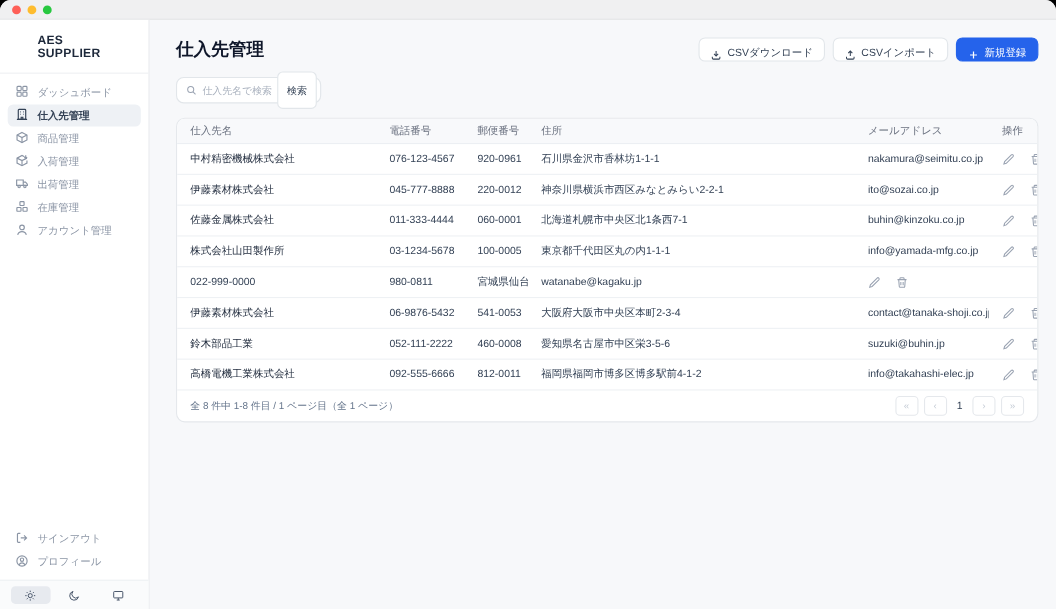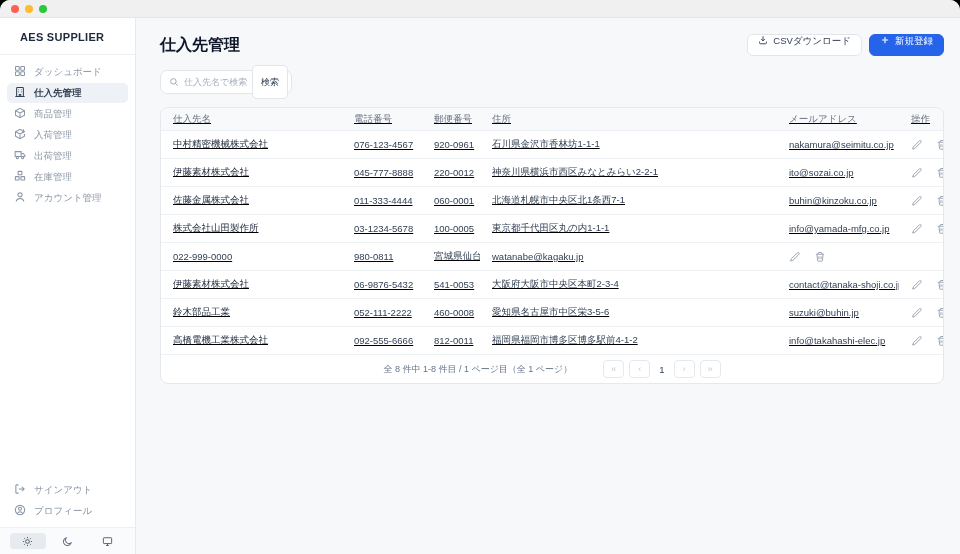--- a/index.html
+++ b/index.html
@@ -9,61 +9,61 @@
 
   
   .titlebar { height:18px; background:#f0f0f1; border-bottom:1px solid #e4e5e7; display:flex; align-items:center; padding-left:11px; gap:6px; flex:none; }
   .tl { width:8px; height:8px; border-radius:50%; }
   .tl.red{ background:#fe5f57; } .tl.yellow{ background:#febc2e; } .tl.green{ background:#28c840; }
 
   .app { flex:1; display:flex; min-height:0; }
 
   
   .sidebar { width:136px; background:#fff; border-right:1px solid #e8eaee; display:flex; flex-direction:column; flex:none; }
-  .brand { padding:13px 20px 11px; font-size:11px; font-weight:700; color:#1e293b; letter-spacing:.3px; border-bottom:1px solid #eef0f3; }
+  .brand { padding:13px 34px 11px; font-size:11px; font-weight:700; color:#1e293b; letter-spacing:.3px; border-bottom:1px solid #eef0f3; }
   .nav { padding:7px 7px 0; display:flex; flex-direction:column; gap:1px; }
   .nav-item { display:flex; align-items:center; gap:8px; height:20px; padding:0 7px; border-radius:5px; color:#8b95a5; font-size:9.5px; cursor:pointer; white-space:nowrap; }
   .nav-item.active { background:#eef1f5; color:#334155; font-weight:600; }
   .nav-item svg { width:12px; height:12px; flex:none; }
   .side-bottom { margin-top:auto; }
   .side-foot { padding:0 7px 6px; display:flex; flex-direction:column; gap:1px; }
   .theme-bar { border-top:1px solid #eef0f3; background:#fafbfc; padding:5px 10px; display:flex; gap:4px; }
   .theme-opt { flex:1; height:16px; display:flex; align-items:center; justify-content:center; border-radius:4px; color:#475569; cursor:pointer; }
   .theme-opt.selected { background:#e7eaef; }
   .theme-opt svg { width:11px; height:11px; }
 
   
   .main { flex:1; padding:16px 16px 0 24px; min-width:0; }
   .header-row { display:flex; align-items:center; justify-content:space-between; }
   .page-title { font-size:16px; font-weight:700; color:#0f172a; }
   .actions { display:flex; gap:7px; }
-  .btn { display:inline-flex; align-items:flex-start; gap:5px; height:22px; padding:0 10px; border-radius:6px; font-size:9.5px; font-weight:500; background:#fff; border:1px solid #e2e6ea; color:#334155; cursor:pointer; font-family:inherit; }
+  .btn { display:inline-flex; align-items:flex-end; gap:5px; height:22px; padding:0 10px; border-radius:6px; font-size:9.5px; font-weight:500; background:#fff; border:1px solid #e2e6ea; color:#334155; cursor:pointer; font-family:inherit; }
   .btn svg { width:10px; height:10px; }
   .btn.primary { background:#2563eb; border-color:#2563eb; color:#fff; }
 
   .search-row { margin-top:14px; }
   .search-box { display:inline-flex; align-items:center; width:132px; height:24px; background:#fff; border:1px solid #e2e6ea; border-radius:7px; padding:0 3px 0 8px; gap:5px; }
   .search-box svg { width:10px; height:10px; color:#9aa3b2; flex:none; }
   .search-box input { border:none; outline:none; flex:1; min-width:0; font-size:9px; color:#334155; background:transparent; font-family:inherit; }
   .search-box input::placeholder { color:#a8b0bd; }
   .search-btn { flex:none; height:34px; padding:0 8px; border-radius:5px; border:1px solid #e2e6ea; background:#fff; font-size:9px; color:#334155; cursor:pointer; font-family:inherit; }
 
   
   .card { margin-top:13px; background:#fff; border:1px solid #e5e8ec; border-radius:8px; overflow:hidden; }
-  .t-head, .t-row { display:grid; grid-template-columns:181px 80px 58px 297px 122px 1fr; align-items:center;text-decoration:underline; }
+  .t-head, .t-row { display:grid; grid-template-columns:181px 80px 58px 297px 122px 1fr; align-items:center; }
   .t-head { height:23px; background:#f8f9fb; border-bottom:1px solid #eceff3; }
   .t-head > div { font-size:9.5px; font-weight:500; color:#6b7280; padding-left:12px; white-space:nowrap; }
   .t-row { height:28px; border-bottom:1px solid #eef1f4; }
   .t-row > div { font-size:9.5px; color:#334155; padding-left:12px; white-space:nowrap; overflow:hidden; }
   .t-row .c-name { color:#1e293b; }
   .cell-actions { display:flex; gap:13px; align-items:center; }
   .icon-btn { width:12px; height:12px; color:#9aa3b2; cursor:pointer; }
   .icon-btn svg { width:12px; height:12px; display:block; }
 
-  .t-foot { display:flex; align-items:center; justify-content:center; height:28px; padding:0 12px;gap:31px; }
+  .t-foot { display:flex; align-items:center; justify-content:space-between; height:28px; padding:0 12px;gap:31px; }
   .foot-summary { font-size:9px; color:#64748b; }
   .pager { display:flex; align-items:center; gap:5px; }
   .page-btn { min-width:21px; height:18px; display:flex; align-items:center; justify-content:center; border:1px solid #e5e8ec; border-radius:4px; background:#fff; color:#c3cad4; font-size:9px; cursor:pointer; padding:0 4px; font-family:inherit; }
   .page-current { color:#334155; font-size:9.5px; padding:0 4px; }
 </style>
 </head>
 <body>
 
 <div class="window">
 
@@ -182,20 +182,27 @@
       <div class="header-row">
         <div class="page-title">仕入先管理</div>
         <div class="actions">
           <button class="btn">
             <svg viewBox="0 0 16 16" fill="none" stroke="currentColor" stroke-width="1.5">
                 <path d="M8 2v7.2M5 6.5L8 9.5l3-3"></path>
                 <path d="M2.5 10.5v2A1.5 1.5 0 0 0 4 14h8a1.5 1.5 0 0 0 1.5-1.5v-2"></path>
               </svg>
             <span>CSVダウンロード</span>
           </button>
+          <button class="btn">
+            <svg viewBox="0 0 16 16" fill="none" stroke="currentColor" stroke-width="1.5">
+                <path d="M8 9.5V2.3M5 5.3L8 2.3l3 3"></path>
+                <path d="M2.5 10.5v2A1.5 1.5 0 0 0 4 14h8a1.5 1.5 0 0 0 1.5-1.5v-2"></path>
+              </svg>
+            <span>CSVインポート</span>
+          </button>
           <button class="btn primary">
             <svg viewBox="0 0 16 16" fill="none" stroke="currentColor" stroke-width="1.8">
                 <path d="M8 3v10M3 8h10"></path>
               </svg>
             <span>新規登録</span>
           </button>
         </div>
       </div>
 
       <div class="search-row">

